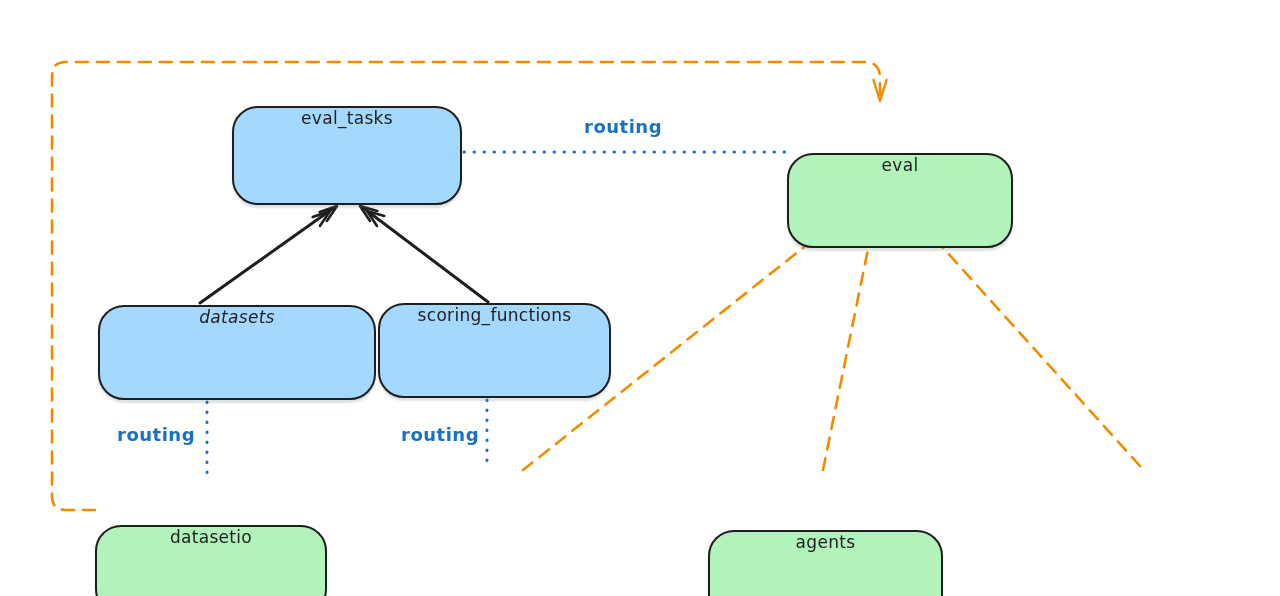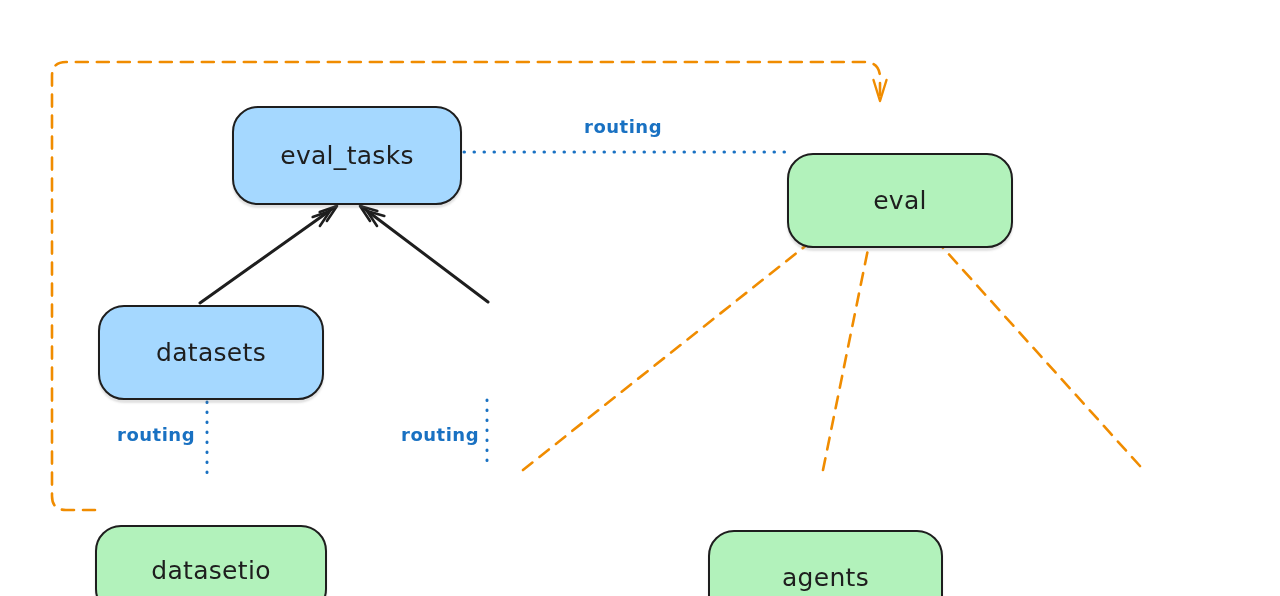--- a/index.html
+++ b/index.html
@@ -57,23 +57,23 @@
     stroke-width: 2.4;
     fill: none;
     stroke-linecap: round;
     stroke-linejoin: round;
   }
   .node {
     position: absolute;
     border: 2.6px solid var(--stroke);
     border-radius: 26px;
     display: flex;
-    align-items: center;
+    align-items: flex-start;
     justify-content: center;
-    font-size: 25px;
+    font-size: 17px;
     letter-spacing: 0.3px;
     color: var(--stroke);
     box-shadow: 0 3px 2px rgba(120,120,120,0.22);
   }
   .node.blue  { background: var(--blue-fill); }
   .node.green { background: var(--green-fill); margin-top: 48px; }
   .edge-label {
     position: absolute;
     font-size: 18px;
     font-weight: 700;
@@ -131,24 +131,27 @@
   </svg>
 
   <div class="node blue" style="left:232px; top:106px; width:230px; height:99px;">
     <span>eval_tasks</span>
   </div>
 
   <div class="node green" style="left:787px; top:105px; width:226px; height:95px;">
     <span>eval</span>
   </div>
 
-  <div class="node blue" style="left:98px; top:305px; width:226px; height:95px;">
+  <div class="node blue" style="left:98px; top:305px; width:278px; height:95px;font-style:italic;">
     <span>datasets</span>
   </div>
 
+  <div class="node blue" style="left:378px; top:303px; width:233px; height:95px;">
+    <span>scoring_functions</span>
+  </div>
 
   <div class="node green" style="left:95px; top:477px; width:232px; height:90px;">
     <span>datasetio</span>
   </div>
 
 
   <div class="node green" style="left:708px; top:482px; width:235px; height:95px;">
     <span>agents</span>
   </div>
 

